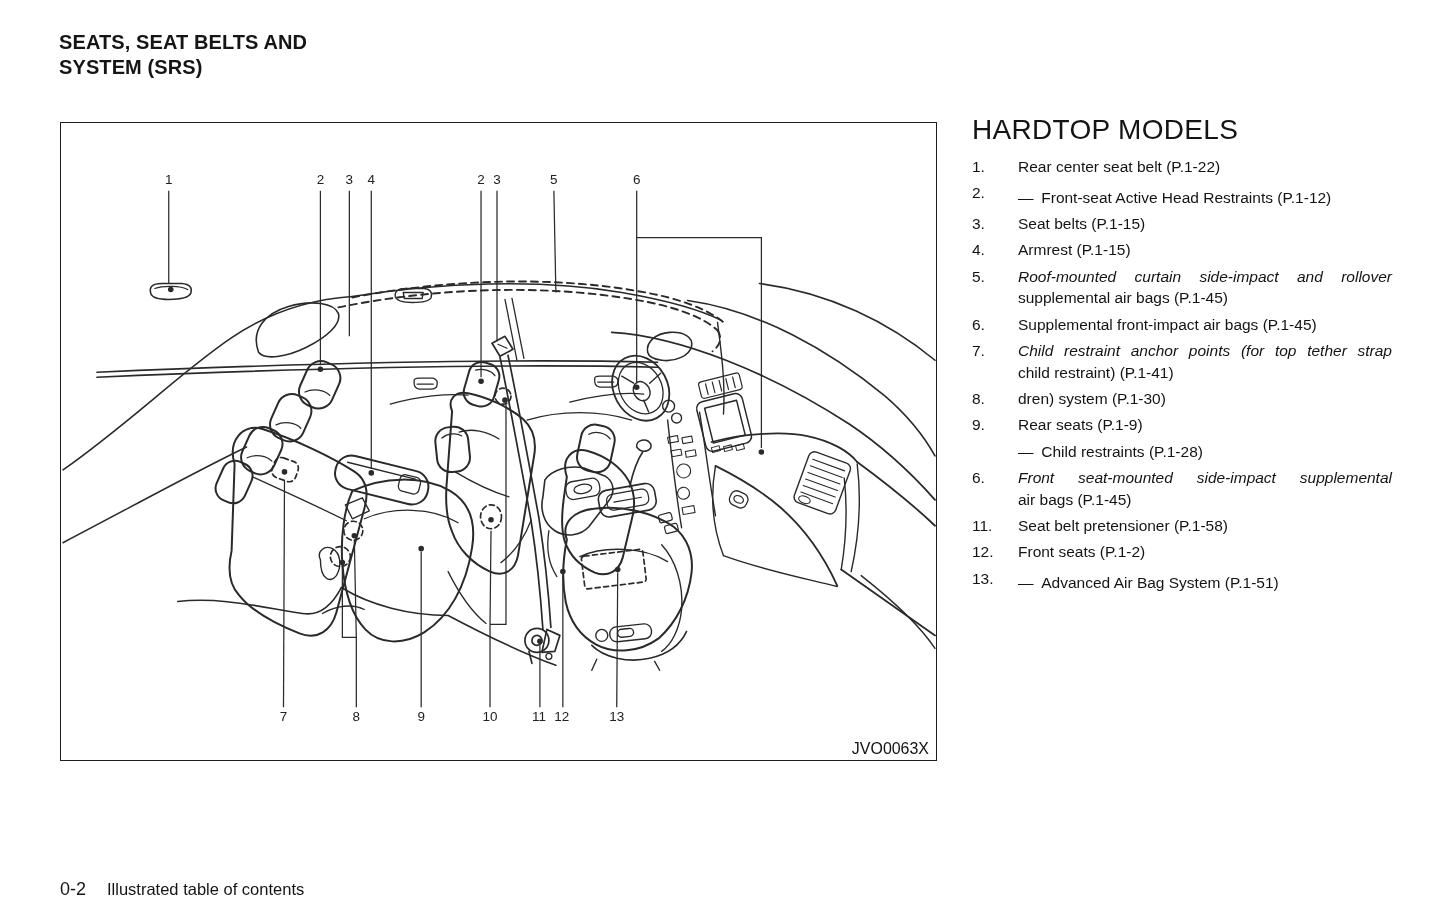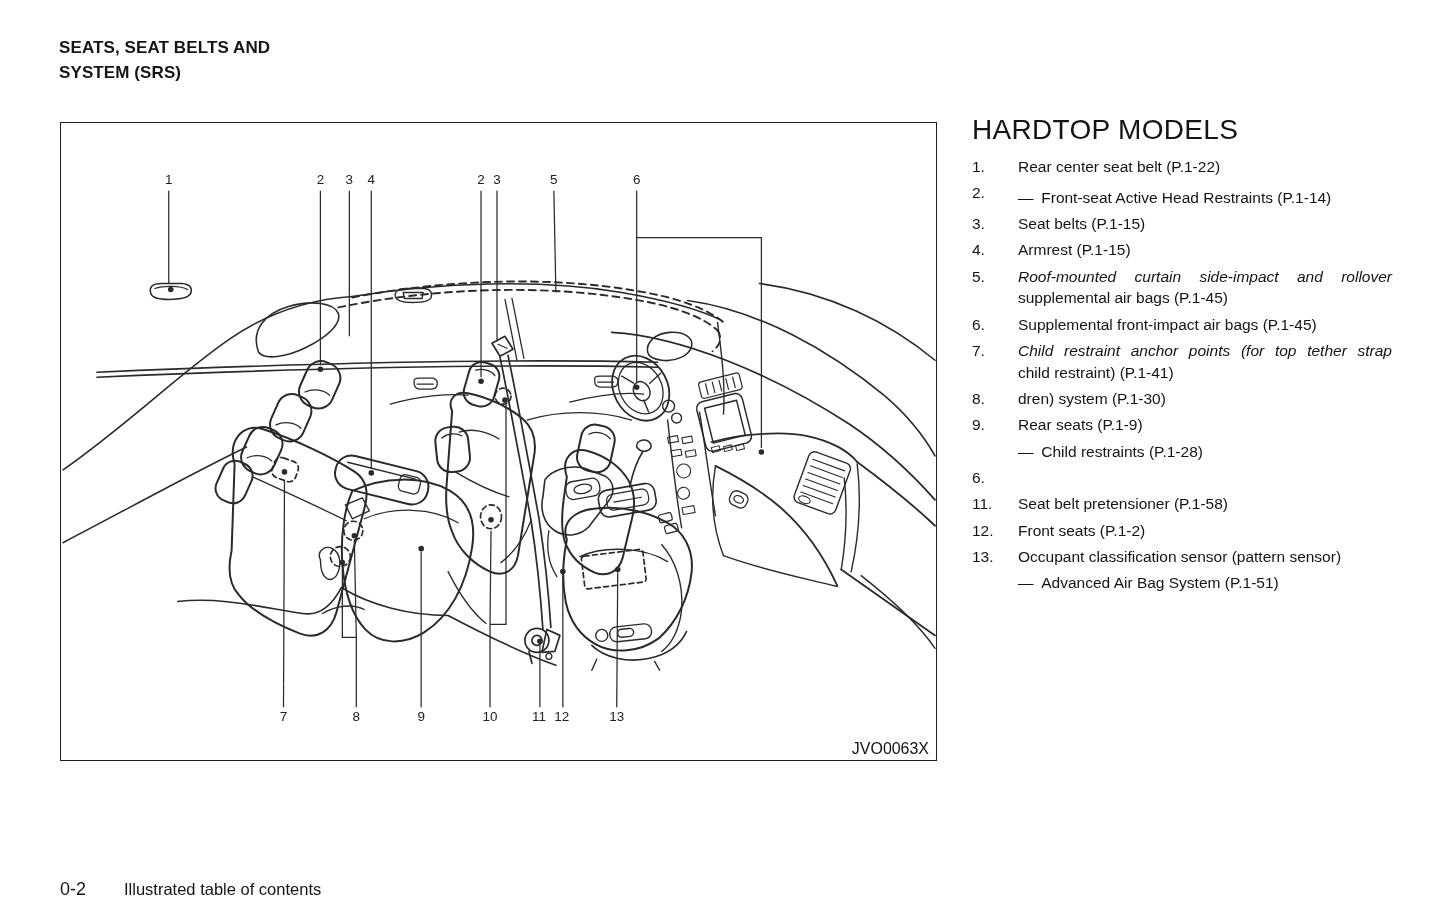--- a/index.html
+++ b/index.html
@@ -2,35 +2,35 @@
 <html><head>
 <meta charset="utf-8">
 <style>
   html,body{margin:0;padding:0;background:#fff;}
   body{
     position:relative;width:1445px;height:920px;overflow:hidden;
     font-family:"Liberation Sans",sans-serif;color:#111;
   }
   .page-title{
     position:absolute;left:59px;top:30px;
-    font-size:17px;font-weight:bold;line-height:24.6px;letter-spacing:.1px;color:#151515;margin-top:6px;
+    font-size:20px;font-weight:bold;line-height:24.6px;letter-spacing:.1px;color:#151515;
   }
   .figure-box{
     position:absolute;left:60px;top:122px;width:877px;height:639px;
     border:1.7px solid #1c1c1c;box-sizing:border-box;background:#fff;
   }
   .figure-box svg{position:absolute;left:0;top:0;width:100%;height:100%;}
   .legend{position:absolute;left:972px;top:114px;width:420px;color:#141414;}
   .legend-heading{font-size:28px;font-weight:400;letter-spacing:.3px;margin-bottom:10px;}
   .legend-item{display:flex;margin-top:4.5px;font-size:15.5px;line-height:21.8px;}
   .legend-item .num{flex:0 0 46px;width:46px;}
   .legend-item .lines{flex:1;min-width:0;}
   .tline.just{text-align:justify;text-align-last:justify;font-style:italic;}
   .subline{margin-top:4.5px;}
-  .footer{position:absolute;left:60px;top:879px;display:flex;align-items:baseline;gap:38px;}
+  .footer{position:absolute;left:60px;top:879px;display:flex;align-items:baseline;gap:21px;}
   .footer .page-num{font-size:18px;font-weight:400;color:#151515;}
   .footer .section{font-size:16.5px;font-weight:normal;color:#151515;}
   
   .callout-num{font-family:"Liberation Sans",sans-serif;font-size:13.5px;fill:#222;text-anchor:middle;}
   .leader{fill:none;stroke:#2a2a2a;stroke-width:1.25px;}
   .dot{fill:#2a2a2a;stroke:none;}
   .figcode{font-family:"Liberation Sans",sans-serif;font-size:16px;fill:#111;}
 </style>
 </head>
 <body>
@@ -307,21 +307,21 @@
   <div class="legend-list">
       <div class="legend-item">
     <span class="num">1.</span>
     <span class="lines">
           <div class="tline">Rear center seat belt (P.1-22)</div>
         </span>
   </div>
       <div class="legend-item">
     <span class="num">2.</span>
     <span class="lines">
-          <div class="subline">— Front-seat Active Head Restraints (P.1-14)</div>
+          <div class="subline">— Front-seat Active Head Restraints (P.1-12)</div>
         </span>
   </div>
       <div class="legend-item">
     <span class="num">3.</span>
     <span class="lines">
           <div class="tline">Seat belts (P.1-15)</div>
         </span>
   </div>
       <div class="legend-item">
     <span class="num">4.</span>
@@ -357,37 +357,40 @@
   </div>
       <div class="legend-item">
     <span class="num">9.</span>
     <span class="lines">
           <div class="tline">Rear seats (P.1-9)</div>
           <div class="subline">— Child restraints (P.1-28)</div>
         </span>
   </div>
       <div class="legend-item">
     <span class="num">6.</span>
+    <span class="lines">
+          <div class="tline just">Front seat-mounted side-impact supplemental</div>
+          <div class="tline">air bags (P.1-45)</div>
+        </span>
   </div>
       <div class="legend-item">
     <span class="num">11.</span>
     <span class="lines">
           <div class="tline">Seat belt pretensioner (P.1-58)</div>
         </span>
   </div>
       <div class="legend-item">
     <span class="num">12.</span>
     <span class="lines">
           <div class="tline">Front seats (P.1-2)</div>
         </span>
   </div>
       <div class="legend-item">
     <span class="num">13.</span>
     <span class="lines">
-          <div class="tline">Occupant classification sensor (pattern sensor)</div>
           <div class="subline">— Advanced Air Bag System (P.1-51)</div>
         </span>
   </div>
     </div>
 </div>
 
 <div class="footer">
   <span class="page-num">0-2</span>
   <span class="section">Illustrated table of contents</span>
 </div>

